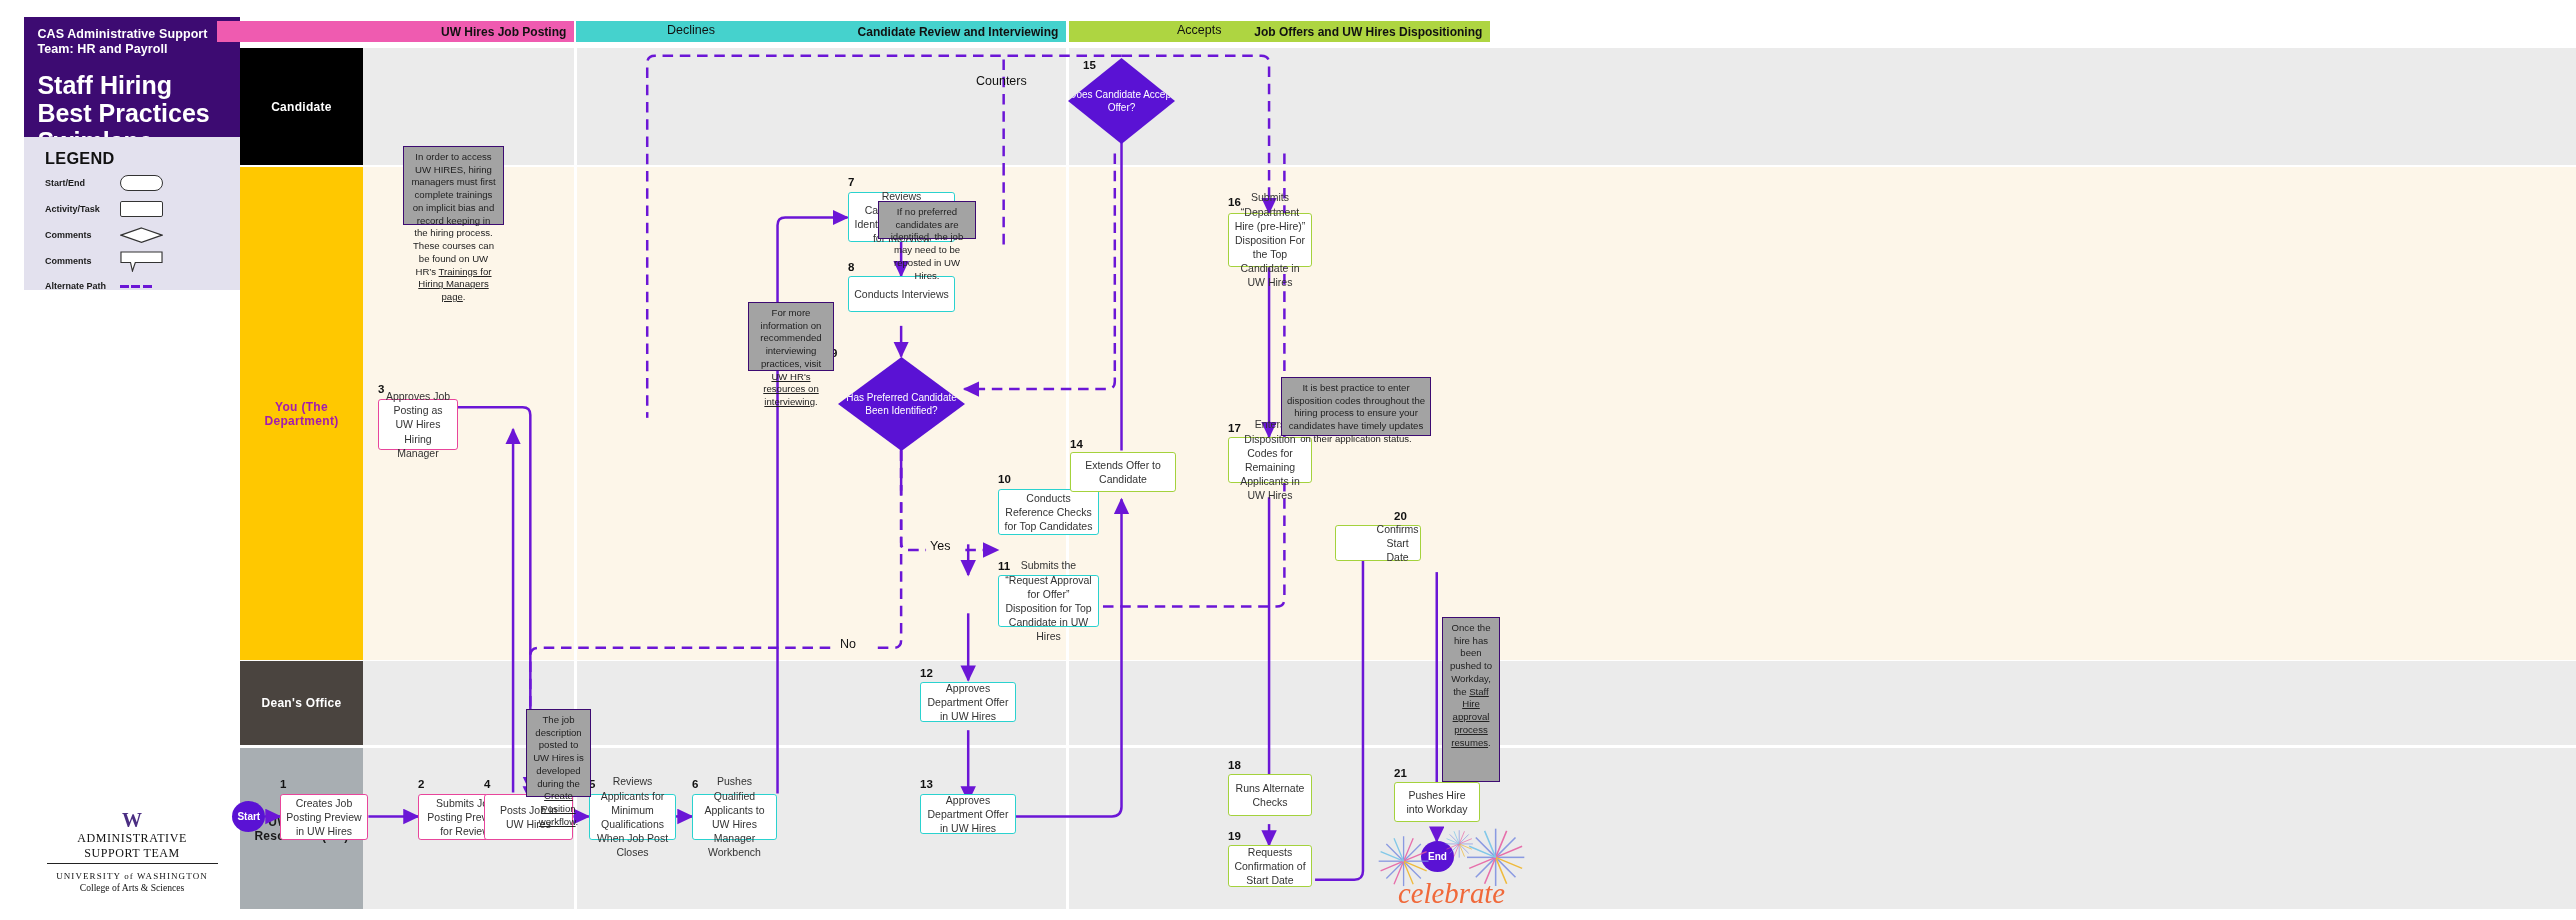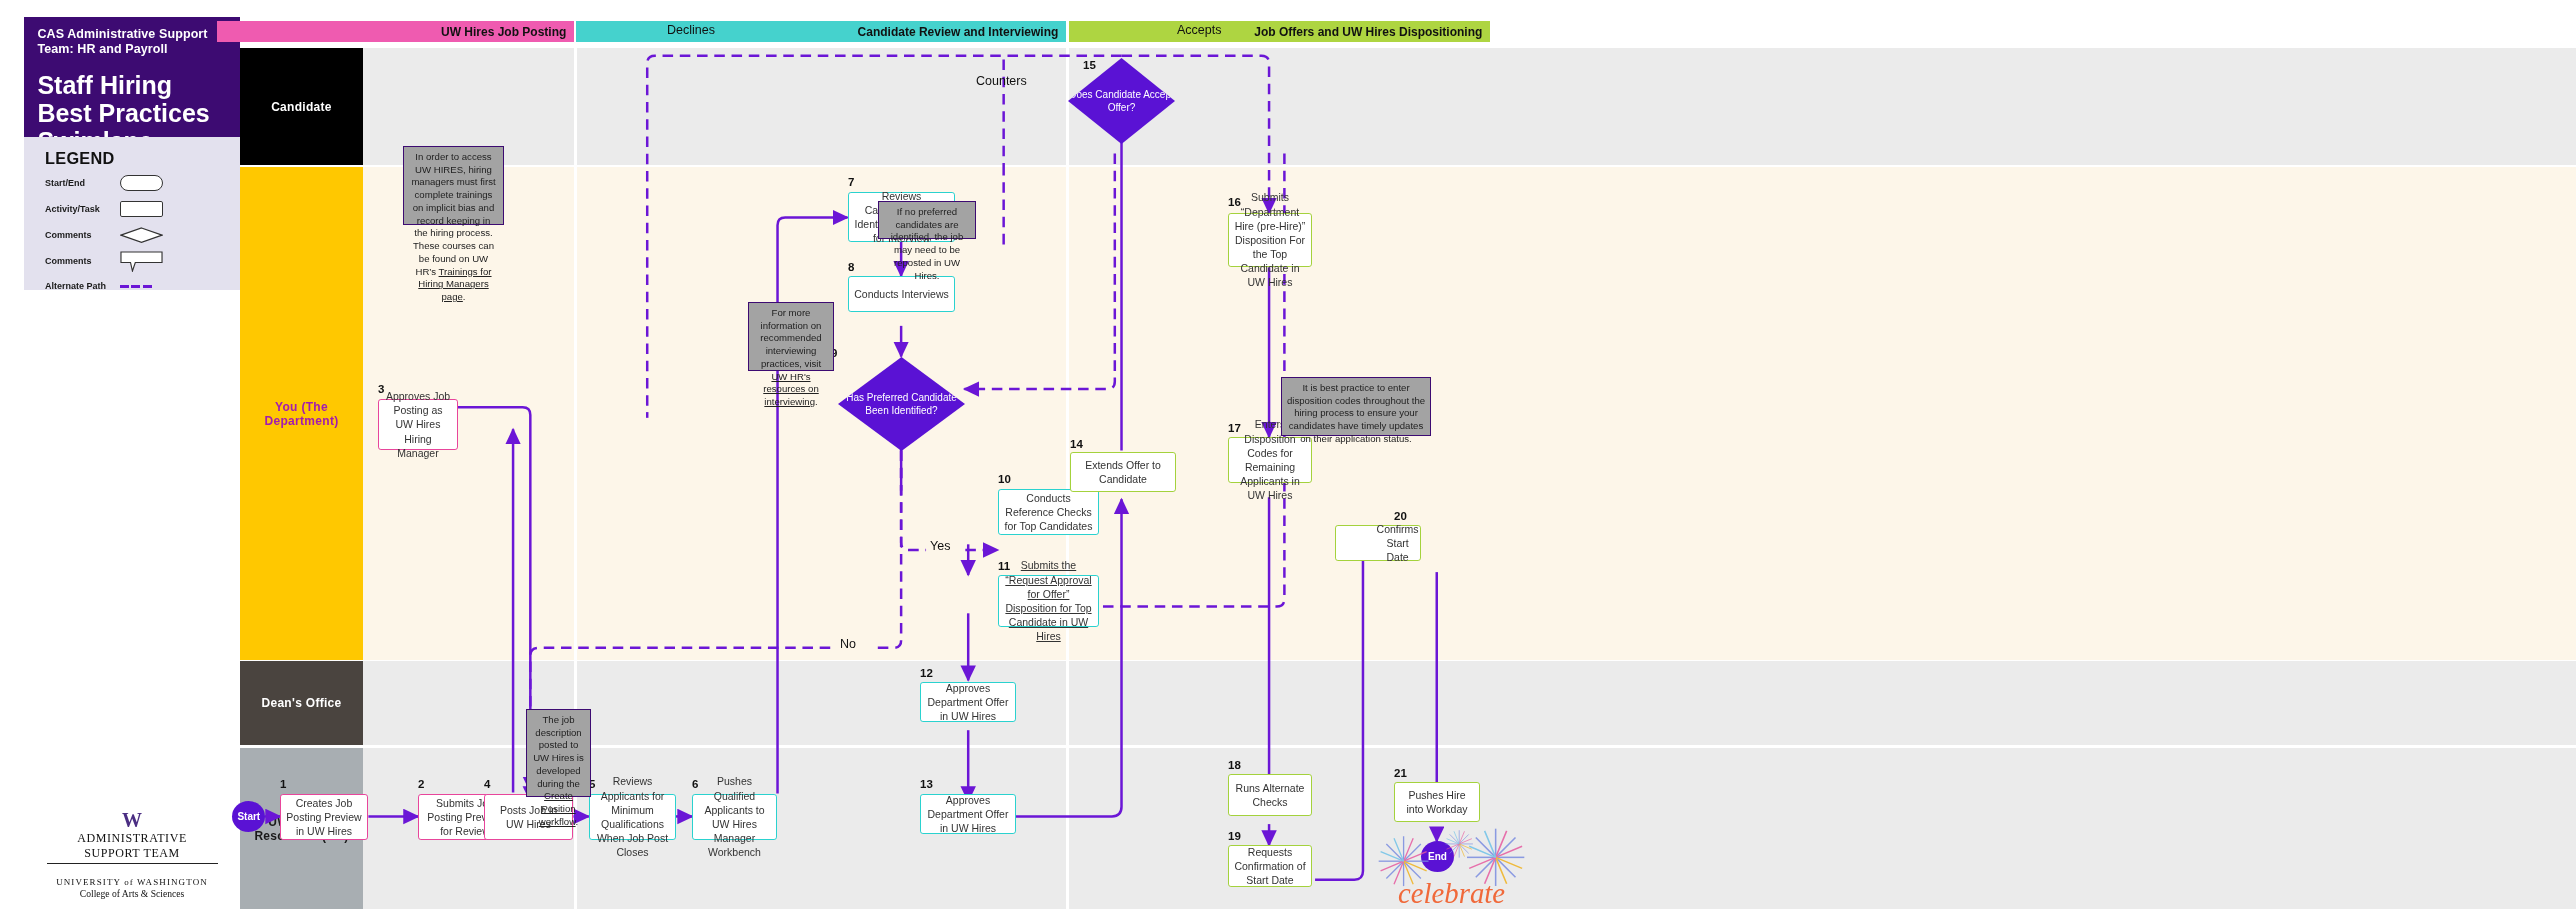--- a/index.html
+++ b/index.html
@@ -34,21 +34,21 @@
   .lg-task { border:1.2px solid #333; border-radius:1.9px; background:#fff; width:43px; height:16.3px; }
   .lg-comment { width:43px; height:16.3px; position:relative; }
   .lg-comment svg { position:absolute; left:0; top:-1.9px; }
   .lg-dash { display:flex; gap:2.9px; align-items:center; }
   .lg-dash i { display:block; width:8.6px; height:3.8px; background:#6b16d6; }
 
   #uw-logo { position:absolute; left:24px; top:810px; width:216px; text-align:center; color:#111; }
   #uw-w { font-size:20px; font-weight:bold; color:#4b2e83; font-family:"Liberation Serif", serif; line-height:1; }
   #uw-ast { font-size:12px; font-family:"Liberation Serif", serif; letter-spacing:0.6px; line-height:1.12; margin-top:1.9px; }
   #uw-rule { height:1px; background:#222; width:171px; margin:1.9px auto 0; }
-  #uw-univ { font-size:9px; font-family:"Liberation Serif", serif; letter-spacing:1.1px; margin-top:13px; }
+  #uw-univ { font-size:9px; font-family:"Liberation Serif", serif; letter-spacing:1.1px; margin-top:7px; }
   #uw-college { font-size:9.6px; font-family:"Liberation Serif", serif; margin-top:1px; }
 
   
   #diagram { position:absolute; left:240px; top:0; width:2336px; height:920px; }
 
   
   .phase-bar { position:absolute; top:21px; height:21px; display:flex; align-items:center;
      justify-content:flex-end; padding-right:7.7px; font-size:12px; font-weight:bold; color:#111; }
 
   
@@ -316,21 +316,21 @@
     <div class="num" style="left:608px;top:261px;">8</div>
     <div class="node teal" style="left:608px;top:276px;width:107px;height:36px;text-align:right;">Conducts Interviews</div>
 
     <div class="num" style="left:591px;top:347px;">9</div>
     <div class="diamond" style="left:598px;top:357px;width:127px;height:94px;">Has Preferred Candidate Been Identified?</div>
 
     <div class="num" style="left:758px;top:473px;">10</div>
     <div class="node teal" style="left:758px;top:489px;width:101px;height:46px;">Conducts Reference Checks for Top Candidates</div>
 
     <div class="num" style="left:758px;top:560px;">11</div>
-    <div class="node teal" style="left:758px;top:575px;width:101px;height:52px;text-decoration:underline;">Submits the “Request Approval for Offer” Disposition for Top Candidate in UW Hires</div>
+    <div class="node teal" style="left:758px;top:575px;width:101px;height:52px;">Submits the “Request Approval for Offer” Disposition for Top Candidate in UW Hires</div>
 
     <div class="num" style="left:680px;top:667px;">12</div>
     <div class="node teal" style="left:680px;top:682px;width:96px;height:40px;">Approves Department Offer in UW Hires</div>
 
     <div class="num" style="left:680px;top:778px;">13</div>
     <div class="node teal" style="left:680px;top:794px;width:96px;height:40px;">Approves Department Offer in UW Hires</div>
 
     <div class="num" style="left:830px;top:438px;">14</div>
     <div class="node green" style="left:830px;top:452px;width:106px;height:40px;">Extends Offer to Candidate</div>
 
@@ -408,20 +408,23 @@
     </div>
 
     <div class="comment" style="left:286px;top:709px;width:65px;height:88px;">
       <span>The job description posted to UW Hires is developed during the </span><span class="u">Create Position workflow</span><span>.</span>
     </div>
 
     <div class="comment" style="left:1041px;top:377px;width:150px;height:59px;">
       <span>It is best practice to enter disposition codes throughout the hiring process to ensure your candidates have timely updates on their application status.</span>
     </div>
 
+    <div class="comment" style="left:1202px;top:617px;width:58px;height:165px;">
+      <span>Once the hire has been pushed to Workday, the </span><span class="u">Staff Hire approval process resumes</span><span>.</span>
+    </div>
 
     <div class="edge-label" style="left:690px;top:539px;">Yes</div>
     <div class="edge-label" style="left:600px;top:637px;">No</div>
     <div class="edge-label" style="left:427px;top:23px;">Declines</div>
     <div class="edge-label" style="left:736px;top:74px;">Counters</div>
     <div class="edge-label" style="left:937px;top:23px;">Accepts</div>
 
   </div>
 </div>
 

